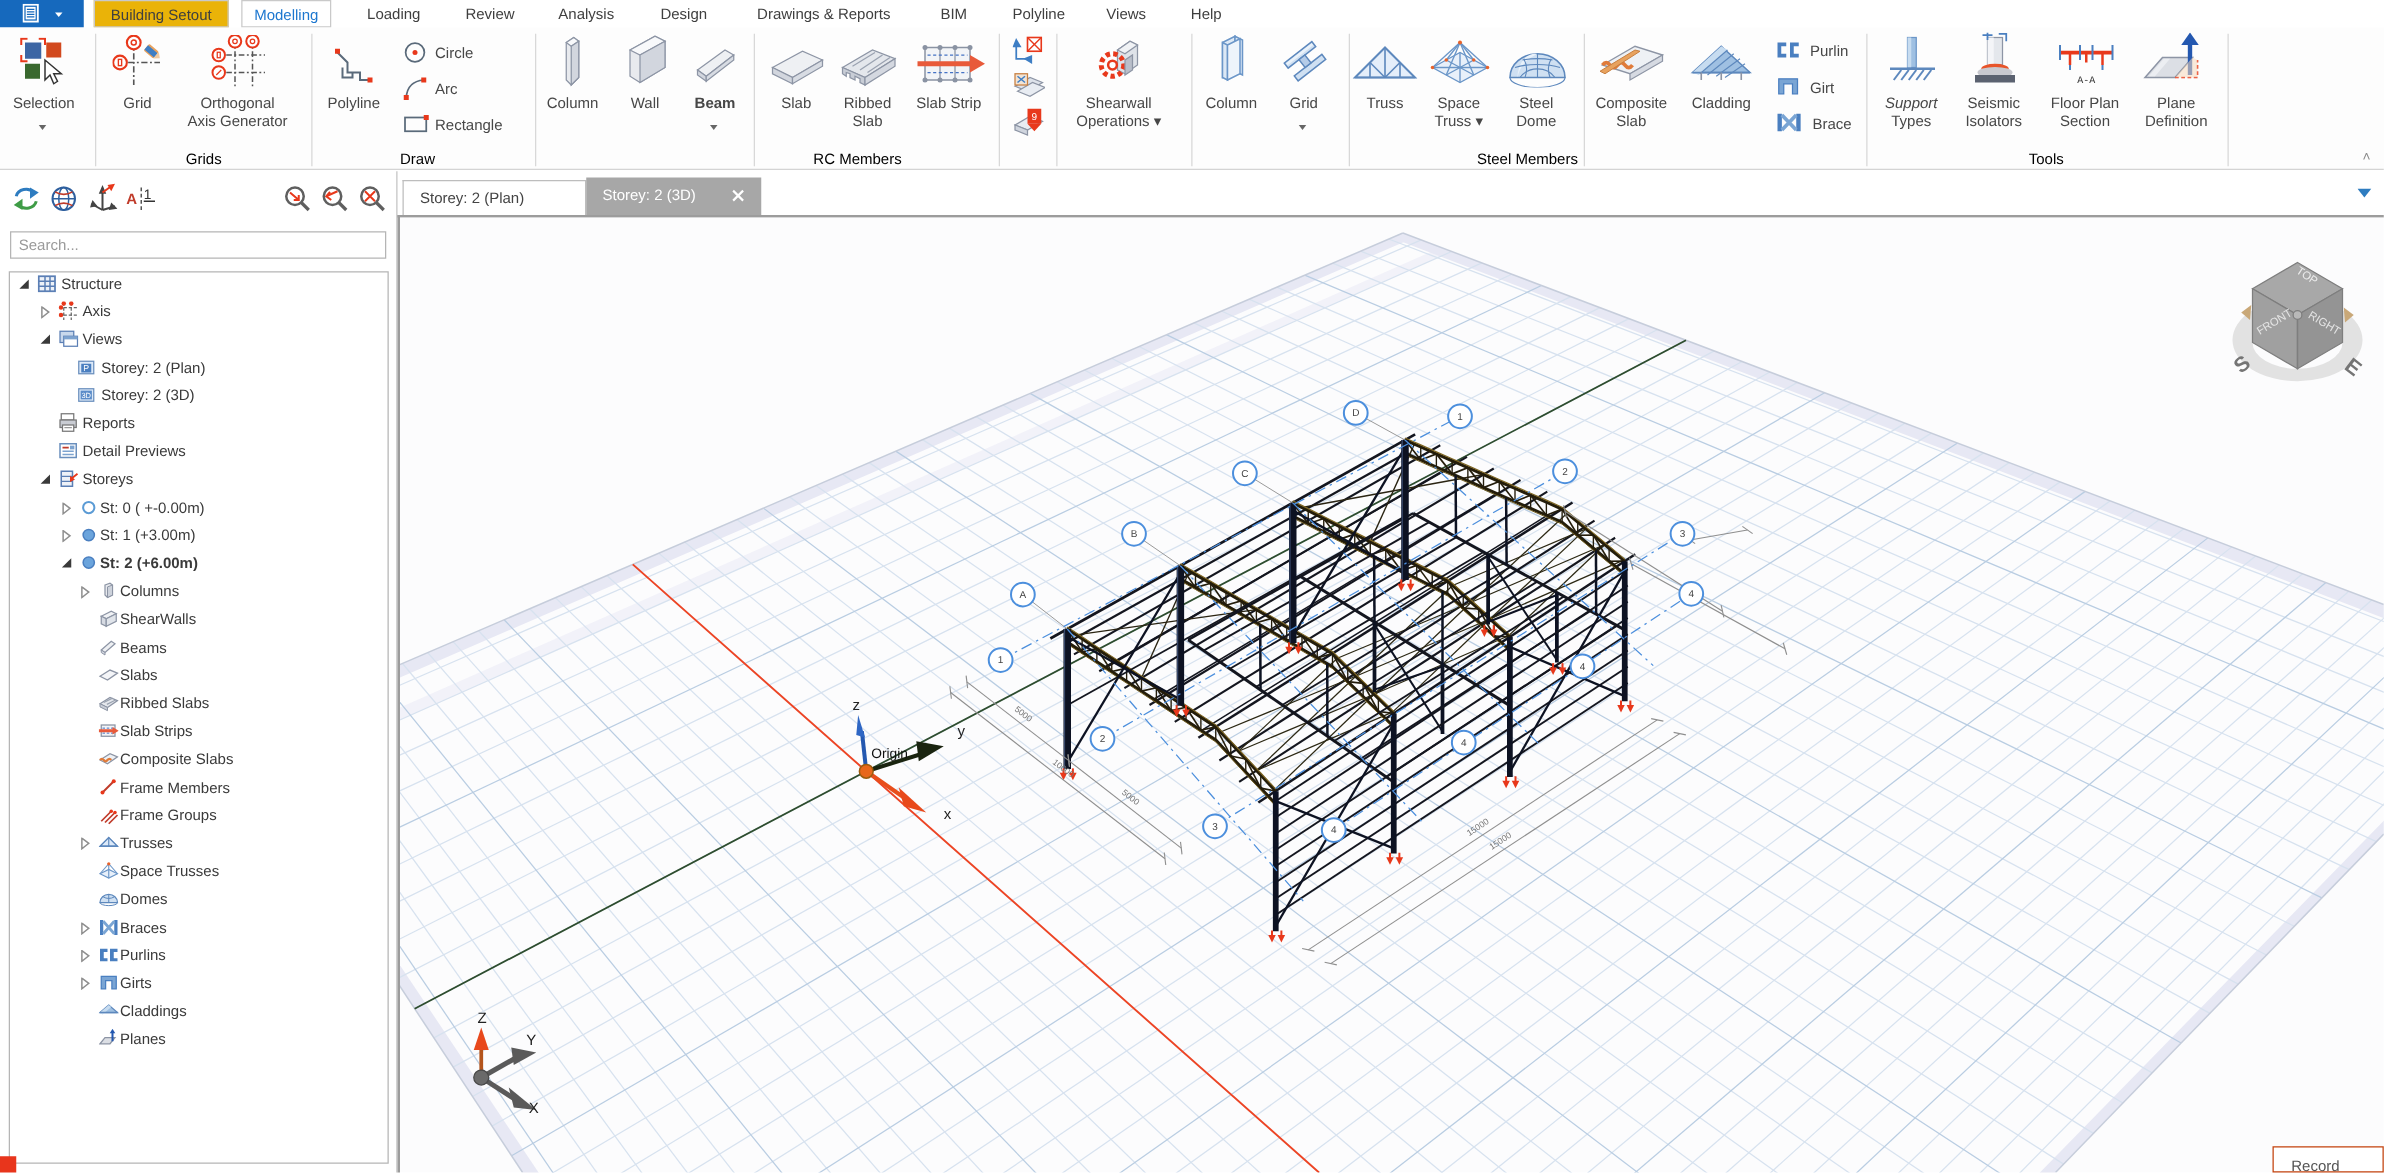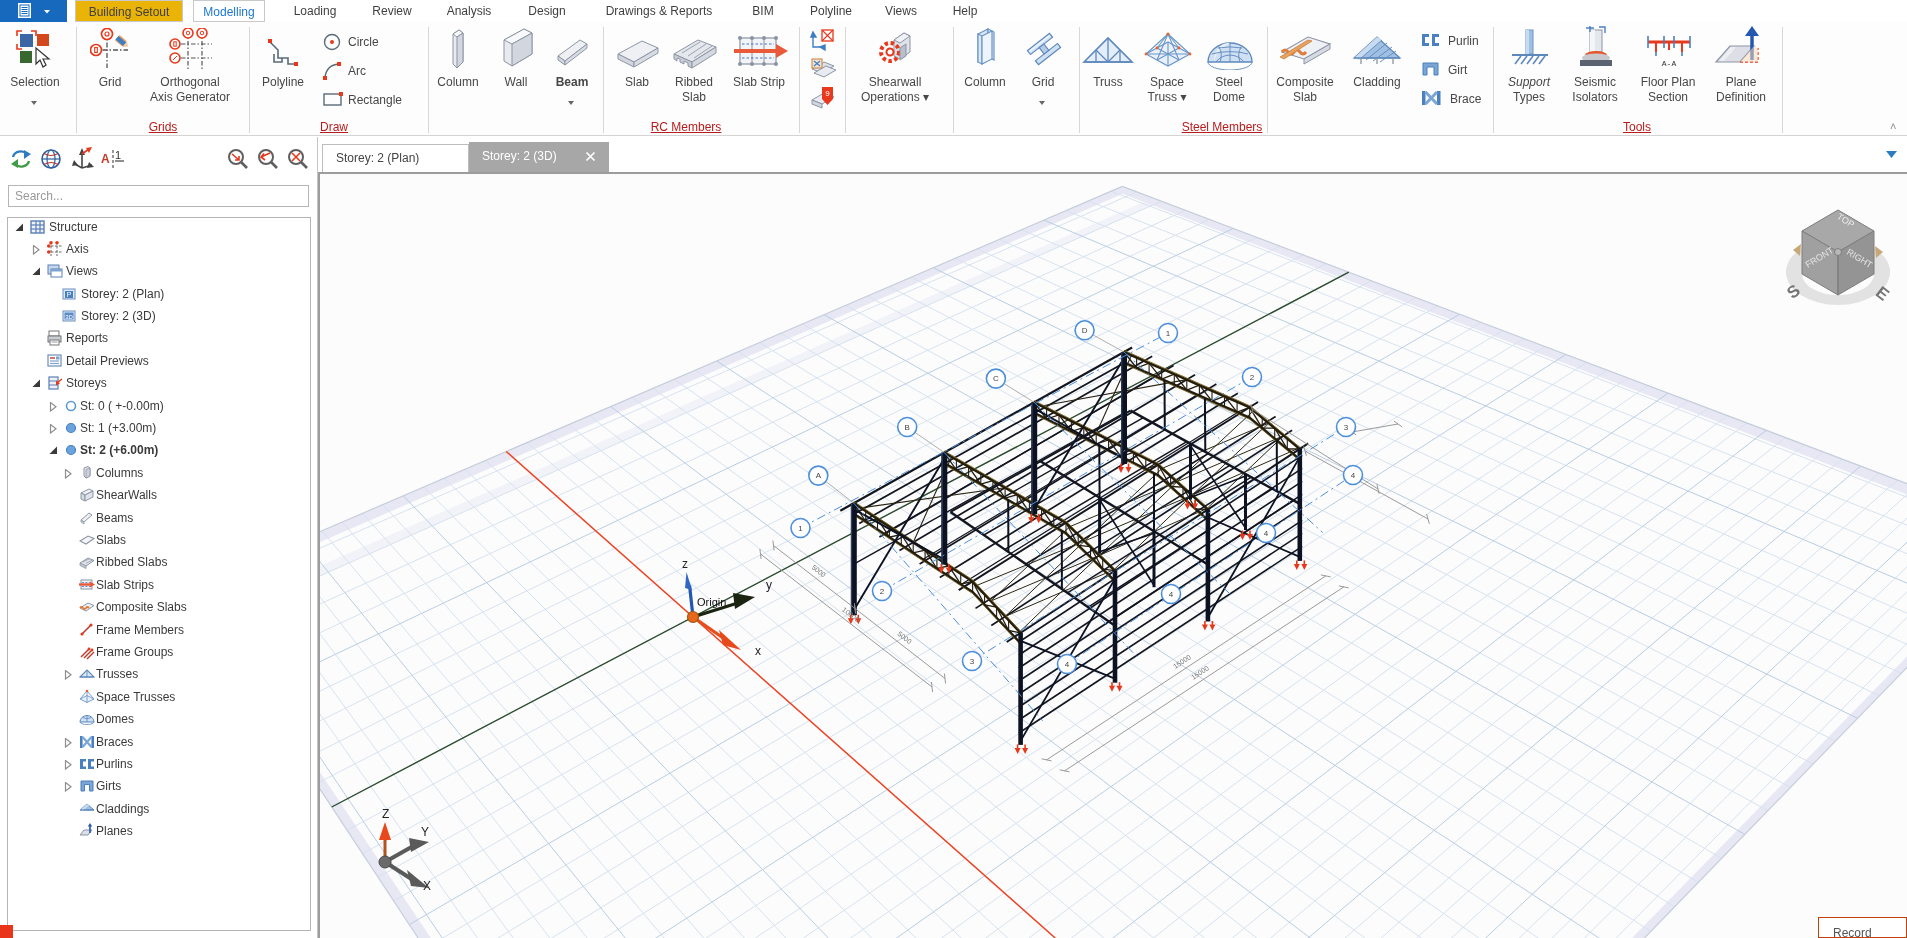--- a/index.html
+++ b/index.html
@@ -1,19 +1,19 @@
 <!DOCTYPE html>
 <html><head><meta charset="utf-8"><style>
 html,body{margin:0;padding:0;width:1907px;height:938px;overflow:hidden;background:#fff;
  font-family:"Liberation Sans",sans-serif;}
 *{box-sizing:border-box;}
 .abs{position:absolute;}
 .menu-item{position:absolute;top:0;height:22px;line-height:22px;font-size:12px;color:#3f3f3f;text-align:center;}
 .rlab{position:absolute;font-size:12px;color:#474747;text-align:center;line-height:13px;}
-.glab{position:absolute;font-size:12px;color:#b91c1c;text-align:center;top:120px;text-decoration:underline;}
+.glab{position:absolute;font-size:12px;color:#000000;text-align:center;top:120px;}
 .sep{position:absolute;top:27px;height:106px;width:1px;background:#d8d8d8;}
 .caret{display:inline-block;width:0;height:0;border-left:3.5px solid transparent;border-right:3.5px solid transparent;border-top:4px solid #666;vertical-align:middle;}
 .trow{position:absolute;height:22px;font-size:12px;color:#3a3a3a;white-space:nowrap;line-height:22px;}
 .smallbtn{position:absolute;font-size:12px;color:#474747;height:22px;line-height:22px;}
 </style></head><body>
 
 <div class="abs" style="left:0;top:0;width:1907px;height:22px;background:#fff;"></div>
 <div class="abs" style="left:0;top:0;width:67px;height:22px;background:#1669bd;"></div>
 <svg class="abs" style="left:18px;top:3px;" width="36" height="16">
 <rect x="0" y="0" width="13" height="15" fill="#fff"></rect>

